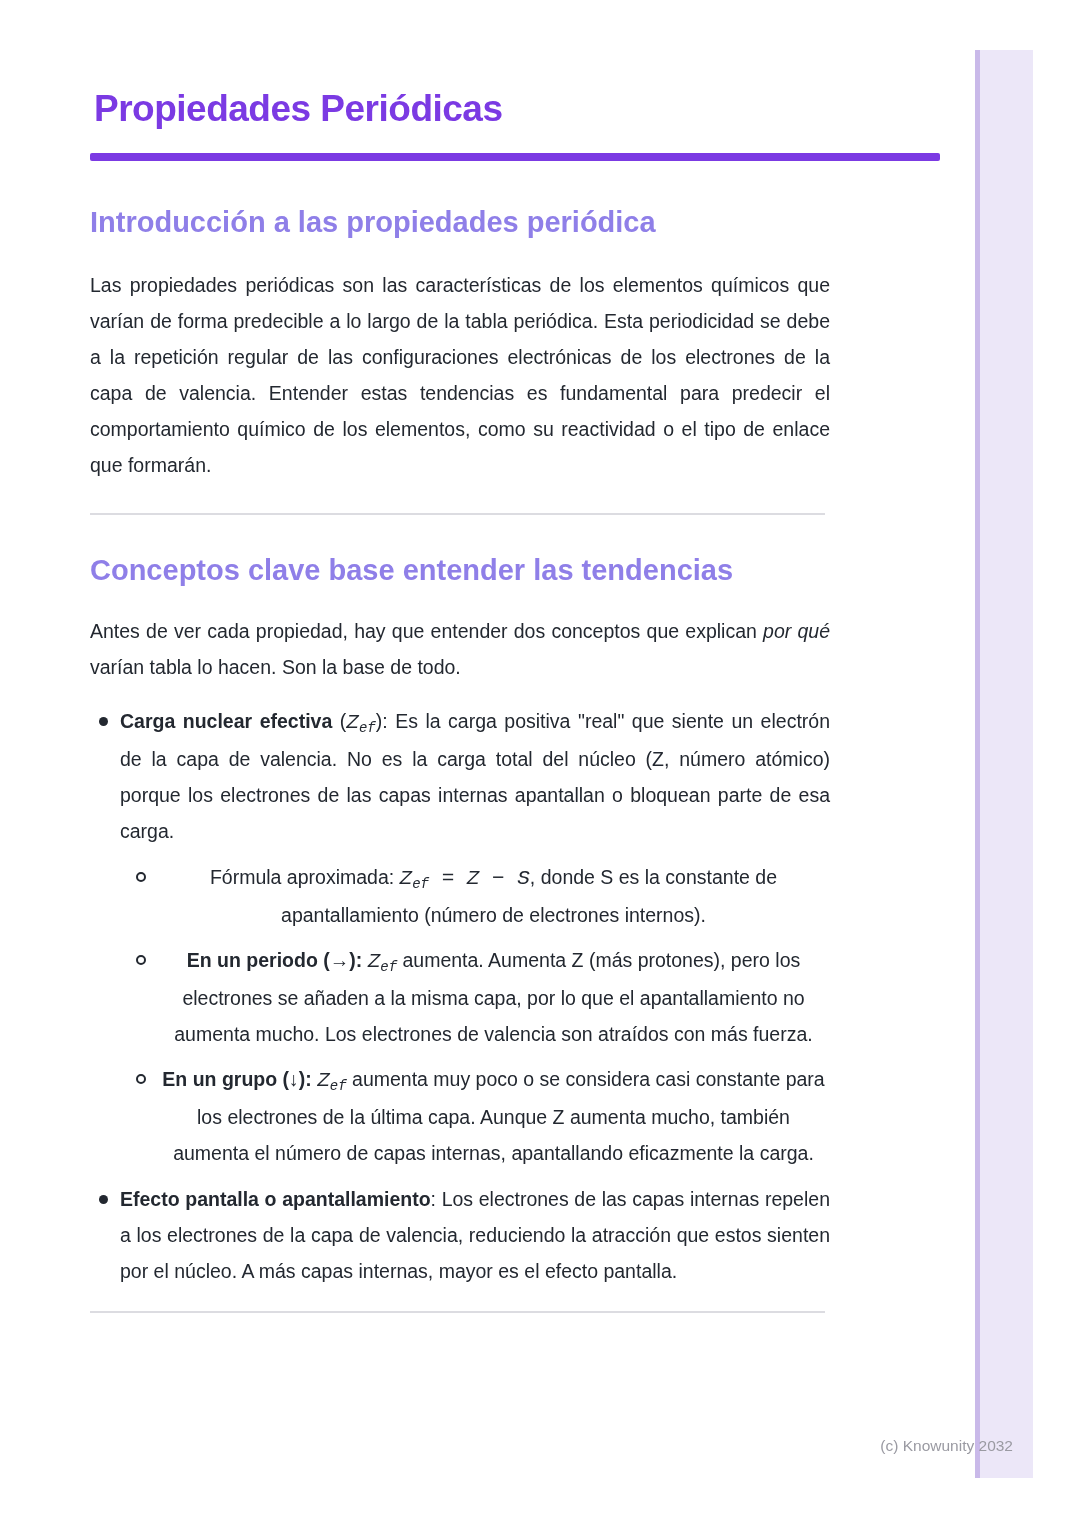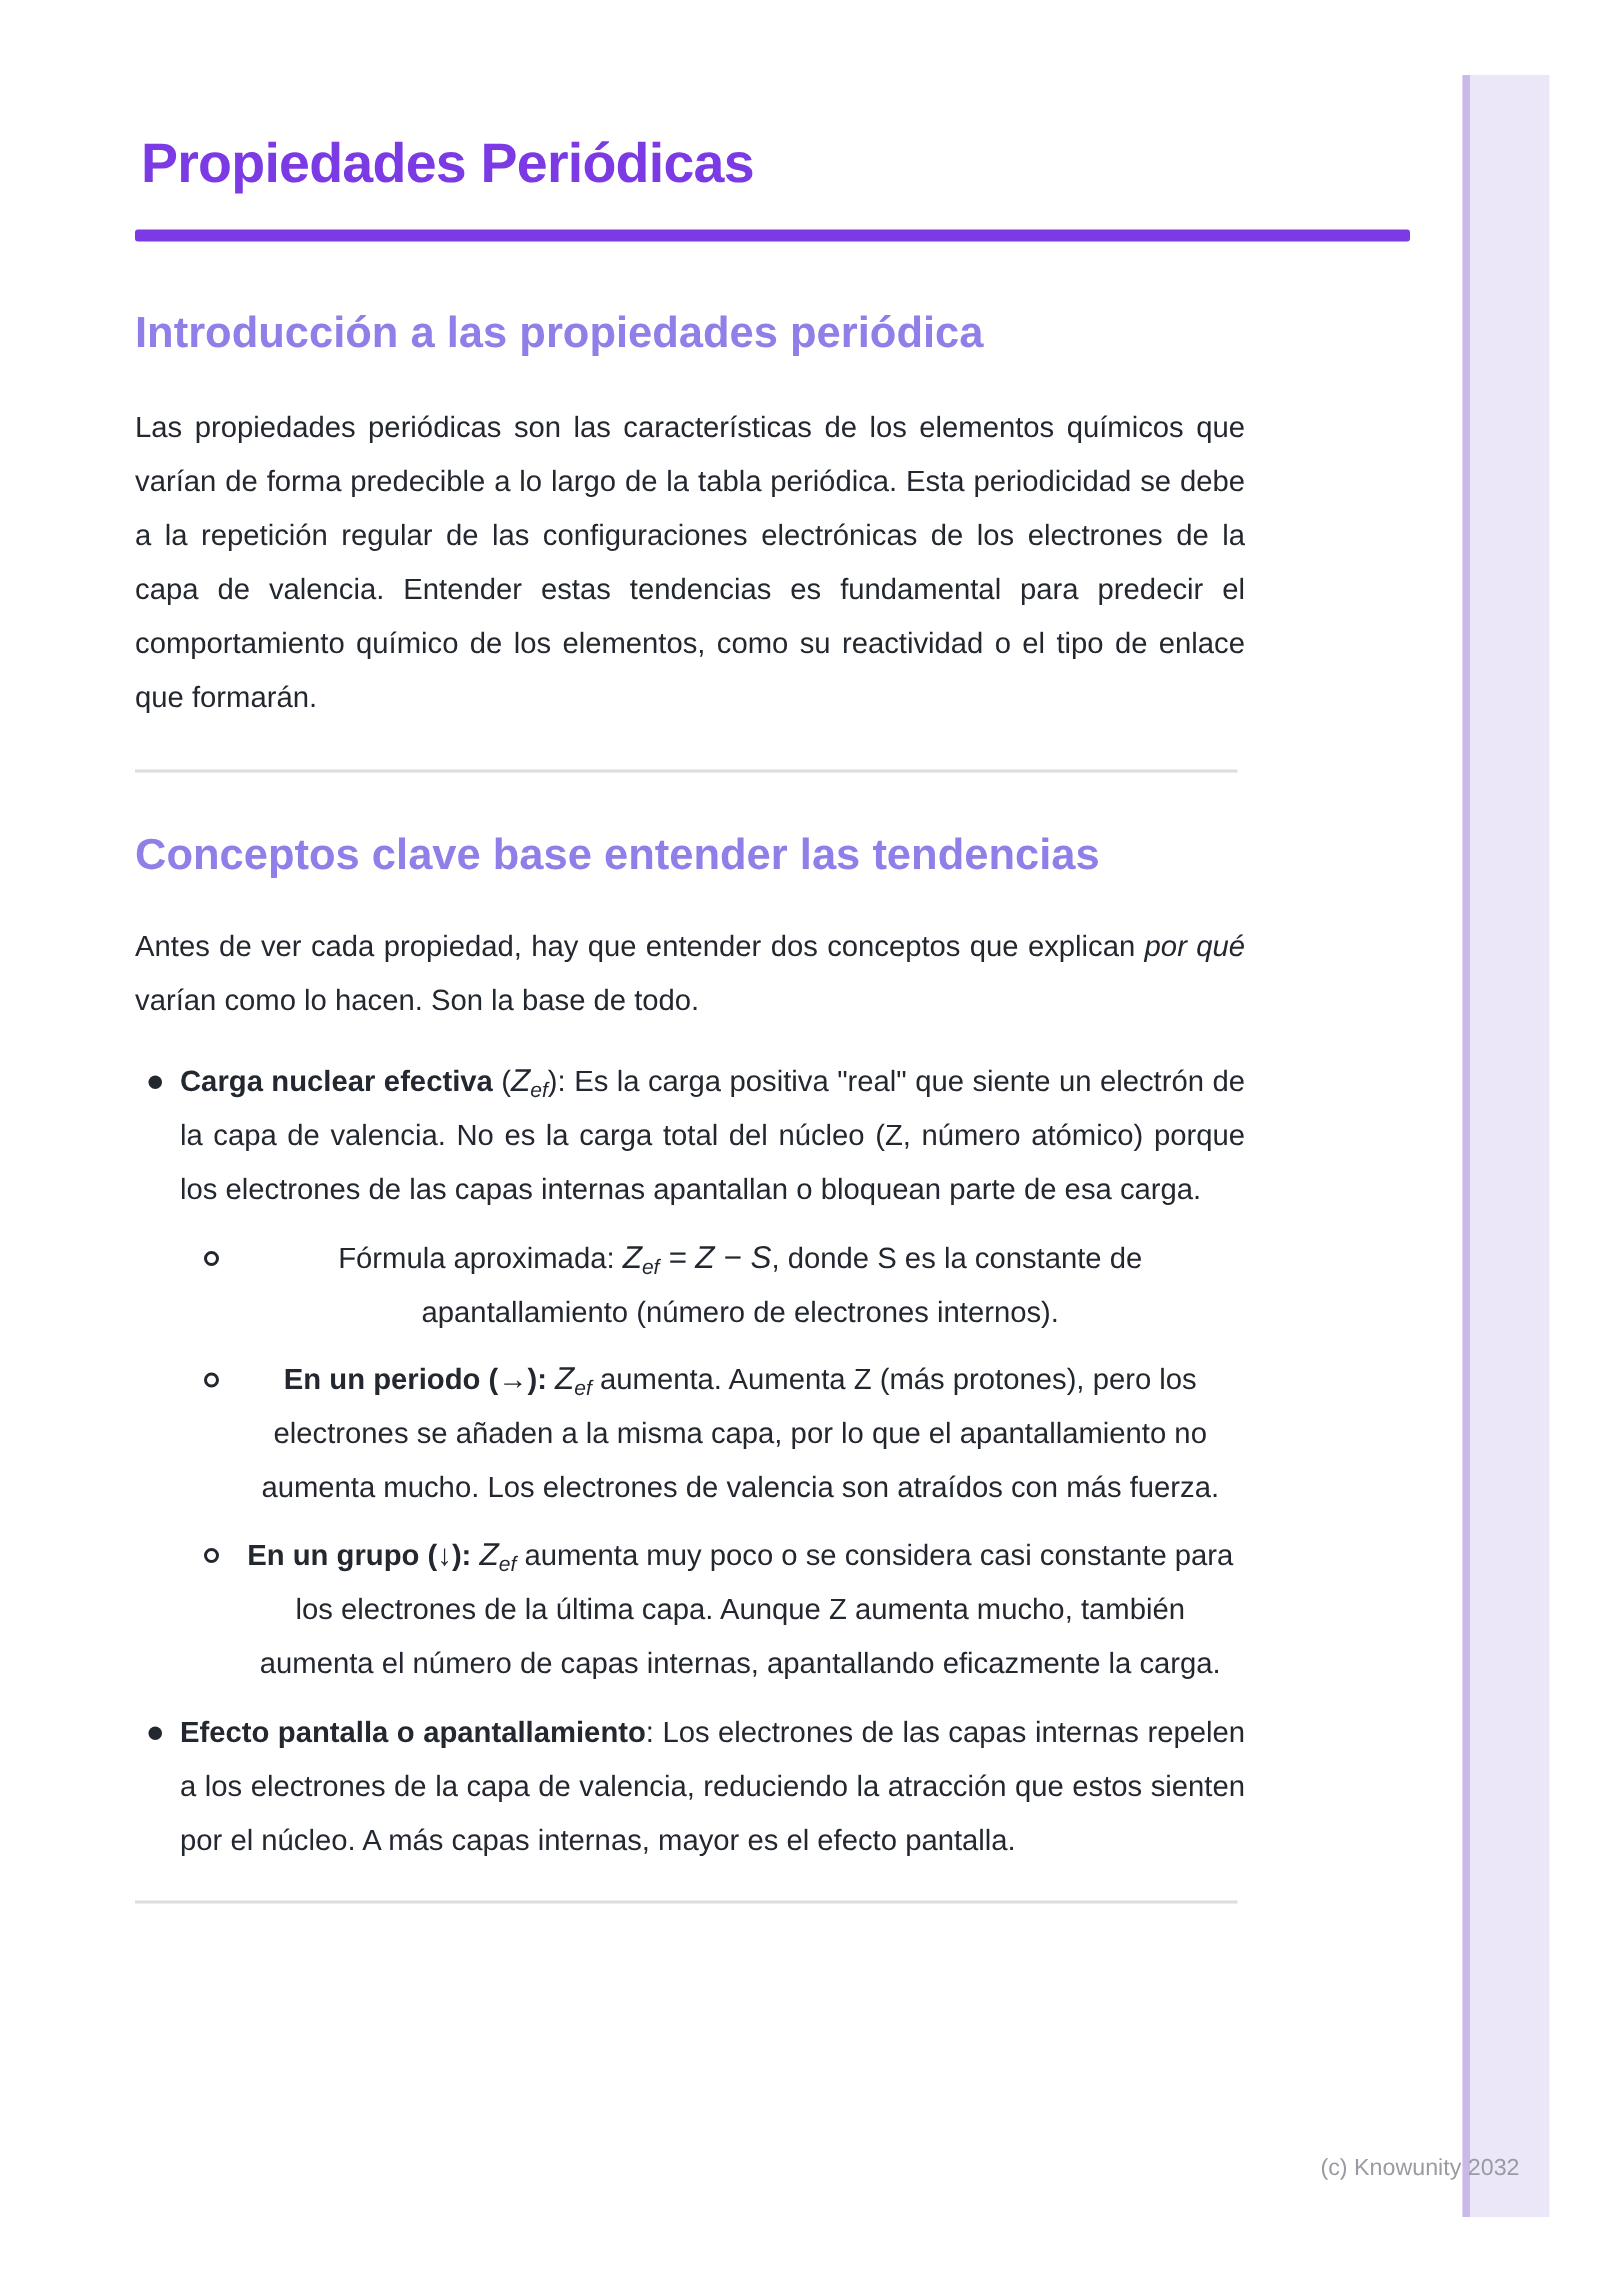--- a/index.html
+++ b/index.html
@@ -104,21 +104,21 @@
     position:absolute;
     left:9px;top:13px;
     width:6px;height:6px;
     border:2.5px solid var(--text);
     border-radius:50%;
     background:transparent;
   }
   b{font-weight:700;}
   em{}
   .mvar{
-    font-family:Liberation Sans, sans-serif;
+    font-family:Liberation Mono, monospace;
     font-style:italic;
     font-size:21px;
   }
   .mvar sub{
     font-size:14px;
     line-height:0;
     vertical-align:-4px;
   }
   .footer{
     position:absolute;
@@ -139,21 +139,21 @@
   <h1 class="page-title">Propiedades Periódicas</h1>
   <div class="title-rule"></div>
 
   <h2 class="section-heading">Introducción a las propiedades periódica</h2>
   <p class="body">Las propiedades periódicas son las características de los elementos químicos que varían de forma predecible a lo largo de la tabla periódica. Esta periodicidad se debe a la repetición regular de las configuraciones electrónicas de los electrones de la capa de valencia. Entender estas tendencias es fundamental para predecir el comportamiento químico de los elementos, como su reactividad o el tipo de enlace que formarán.</p>
 
   <div class="divider"></div>
 
   <h2 class="section-heading mt2">Conceptos clave base entender las tendencias</h2>
 
-  <p class="body lead"><span>Antes de ver cada propiedad, hay que entender dos conceptos que explican </span><em>por qué</em><span> varían como lo hacen. Son la base de todo.</span></p>
+  <p class="body lead"><span>Antes de ver cada propiedad, hay que entender dos conceptos que explican </span><em>por qué</em><span> varían tabla lo hacen. Son la base de todo.</span></p>
 
   <div class="b-item"><b>Carga nuclear efectiva</b><span> (</span><span class="mvar"><span>Z</span><sub>ef</sub></span><span>): </span><span>Es la carga positiva "real" que siente un electrón de la capa de valencia. No es la carga total del núcleo (Z, número atómico) porque los electrones de las capas internas apantallan o bloquean parte de esa carga.</span></div>
 
   <div class="sub-group">
 
     <div class="sub-item"><span>Fórmula aproximada: </span><span class="mvar"><span>Z</span><sub>ef</sub><span> = Z − S</span></span><span>, donde S es la constante de apantallamiento (número de electrones internos).</span></div>
 
     <div class="sub-item"><b>En un periodo (→): </b><span class="mvar"><span>Z</span><sub>ef</sub></span><span> aumenta. Aumenta Z (más protones), pero los electrones se añaden a la misma capa, por lo que el apantallamiento no aumenta mucho. Los electrones de valencia son atraídos con más fuerza.</span></div>
 
     <div class="sub-item"><b>En un grupo (↓): </b><span class="mvar"><span>Z</span><sub>ef</sub></span><span> aumenta muy poco o se considera casi constante para los electrones de la última capa. Aunque Z aumenta mucho, también aumenta el número de capas internas, apantallando eficazmente la carga.</span></div>

